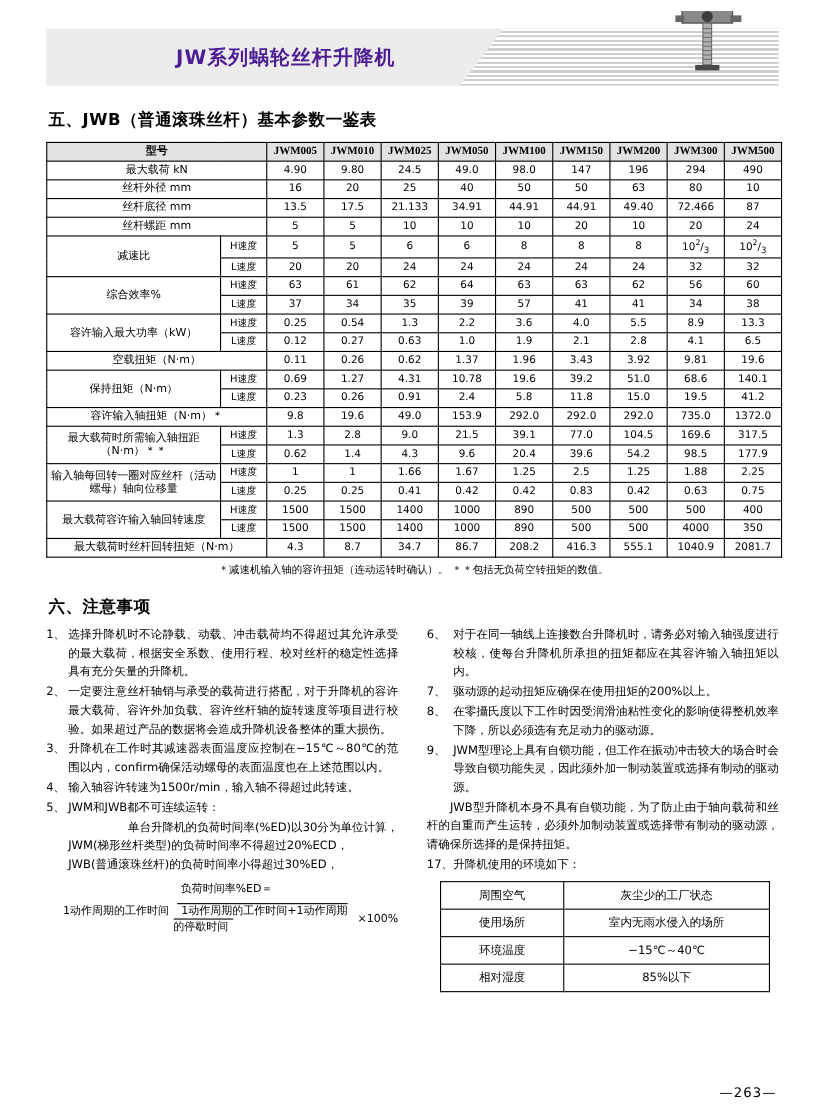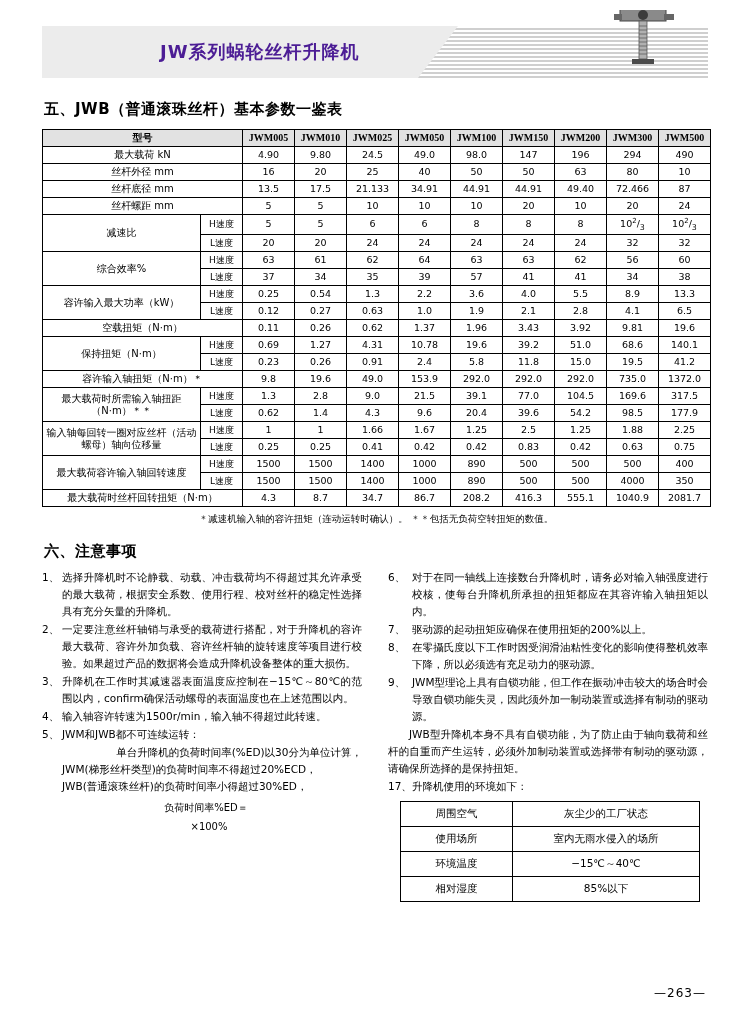--- a/index.html
+++ b/index.html
@@ -480,20 +480,24 @@
         </ol>
       <div id="notes-left-sub" style="font-size:10.5px;line-height:1.62;">
           <div style="text-indent: 20px; text-align: right;">单台升降机的负荷时间率(%ED)以30分为单位计算，</div>
           <div style="text-indent: 20px;">JWM(梯形丝杆类型)的负荷时间率不得超过20%ECD，</div>
           <div style="text-indent: 20px;">JWB(普通滚珠丝杆)的负荷时间率小得超过30%ED，</div>
         </div>
       <div class="frac-wrap">
         <span>负荷时间率%ED＝</span>
       </div>
       <div class="frac-wrap">
+        <span class="frac">
+          <span class="top">1动作周期的工作时间</span>
+          <span class="bot">1动作周期的工作时间+1动作周期的停歇时间</span>
+        </span>
         <span class="frac-tail">×100%</span>
       </div>
     </div>
 
     <div class="col">
       <ol class="notes" id="notes-right">
           <li>
             <span class="num" style="width: 24px; flex: 0 0 24px;">6、</span>
             <span class="txt">对于在同一轴线上连接数台升降机时，请务必对输入轴强度进行校核，使每台升降机所承担的扭矩都应在其容许输入轴扭矩以内。</span>
           </li>

